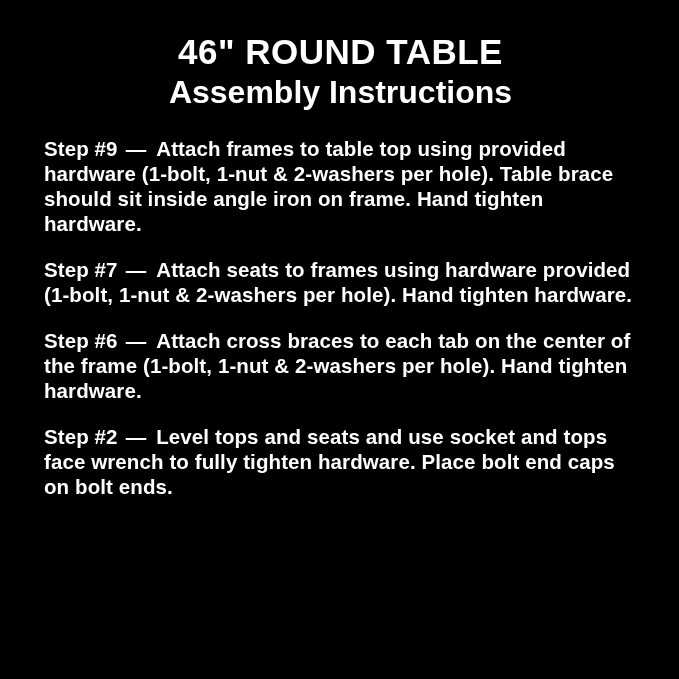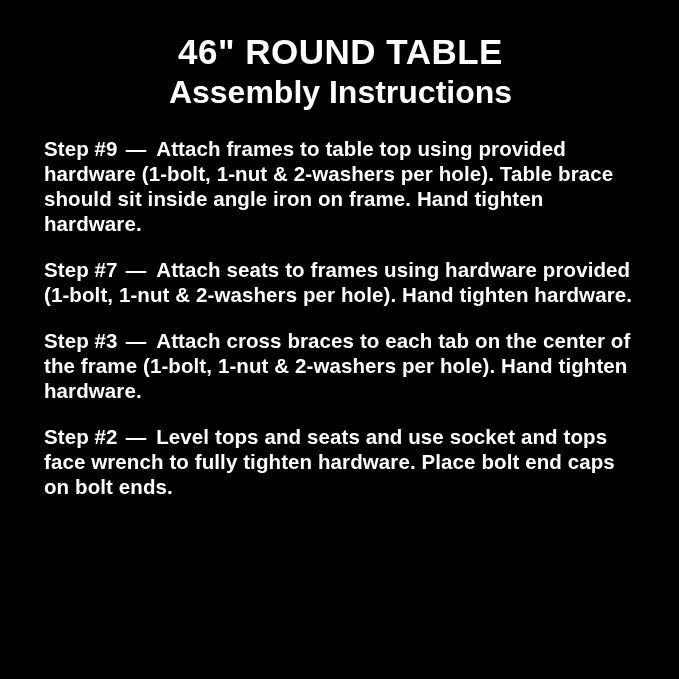--- a/index.html
+++ b/index.html
@@ -50,17 +50,17 @@
 
 <div class="sheet">
   <h1 class="title">46" ROUND TABLE</h1>
   <h2 class="subtitle">Assembly Instructions</h2>
 
 
   <p class="step"><span>Step #9</span><span class="step-dash">—</span><span>Attach frames to table top using provided hardware (1-bolt, 1-nut &amp; 2-washers per hole). Table brace should sit inside angle iron on frame. Hand tighten hardware.</span></p>
 
   <p class="step"><span>Step #7</span><span class="step-dash">—</span><span>Attach seats to frames using hardware provided (1-bolt, 1-nut &amp; 2-washers per hole). Hand tighten hardware.</span></p>
 
-  <p class="step"><span>Step #3</span><span class="step-dash">—</span><span>Attach cross braces to each tab on the center of the frame (1-bolt, 1-nut &amp; 2-washers per hole). Hand tighten hardware.</span></p>
+  <p class="step"><span>Step #6</span><span class="step-dash">—</span><span>Attach cross braces to each tab on the center of the frame (1-bolt, 1-nut &amp; 2-washers per hole). Hand tighten hardware.</span></p>
 
 
   <p class="step"><span>Step #2</span><span class="step-dash">—</span><span>Level tops and seats and use socket and tops face wrench to fully tighten hardware. Place bolt end caps on bolt ends.</span></p>
 </div>
 
 </body></html>

